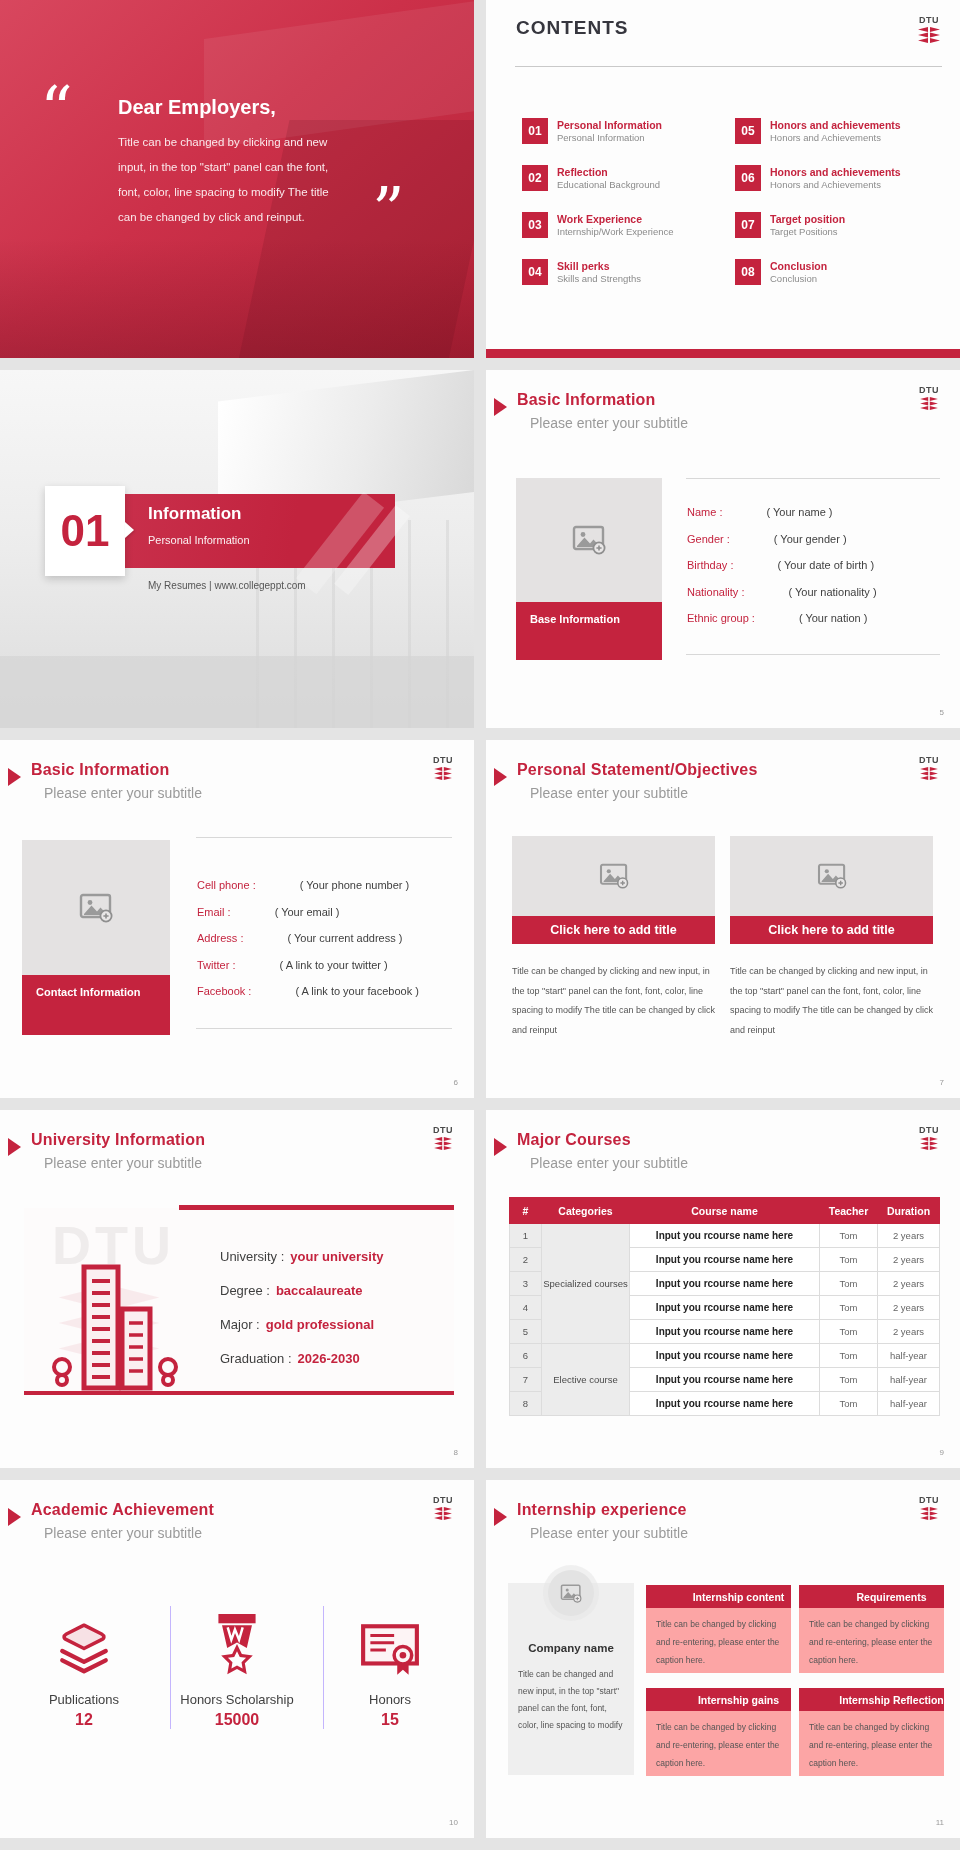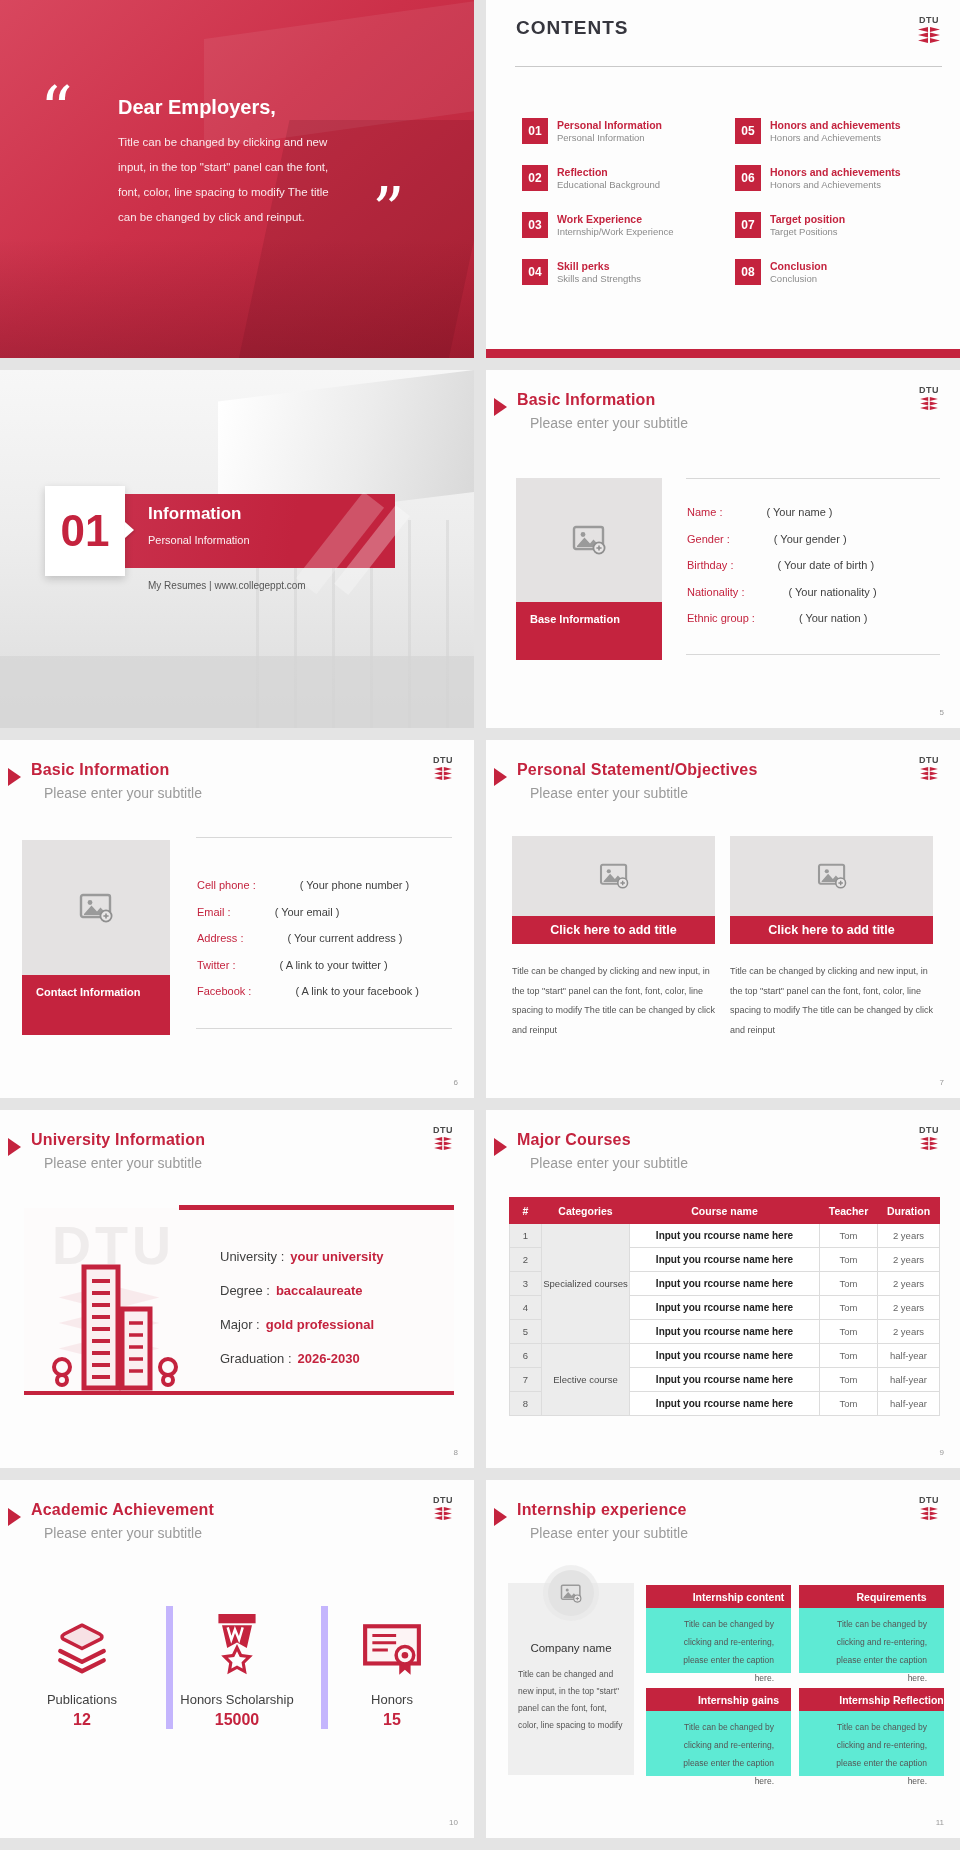--- a/index.html
+++ b/index.html
@@ -94,33 +94,33 @@
   .crs-table th{background:var(--accent);color:#fff;font-size:10.5px;font-weight:bold;height:26px;border:1px solid var(--accent);}
   .crs-table td{border:1px solid #dcdcdc;height:24px;text-align:center;background:#fff;}
   .td-num{background:#ececec !important;font-size:9.5px;color:#555;}
   .td-cat{background:#ececec !important;font-size:9.5px;color:#4a4a4a;line-height:12px;}
   .td-name{font-size:10px;font-weight:bold;color:#222;}
   .td-plain{font-size:9.5px;color:#666;}
 
   
   .ach-row{position:absolute;left:18px;top:126px;width:438px;display:flex;gap:20px;}
   .ach-item{flex:1;text-align:center;}
-  .ach-item + .ach-item{border-left:7px solid #c4b5fd;}
+  .ach-item + .ach-item{border-left:1px solid #c4b5fd;}
   .ach-icon{height:72px;display:flex;align-items:flex-end;justify-content:center;}
   .ach-label{margin-top:14px;font-size:13px;color:#3f3f3f;}
   .ach-val{margin-top:4px;font-size:16px;font-weight:bold;color:var(--accent);}
 
   
   .in-card{position:absolute;left:22px;top:103px;width:126px;height:192px;background:#efefef;}
   .in-avatar{position:absolute;left:62px;top:90px;width:46px;height:46px;border-radius:50%;background:#e3e3e3;display:flex;align-items:center;justify-content:center;box-shadow:0 0 0 5px rgba(230,230,230,.55);}
-  .in-company{position:absolute;left:22px;top:162px;width:126px;text-align:center;font-size:11.5px;font-weight:normal;color:#333;}
+  .in-company{position:absolute;left:22px;top:162px;width:126px;text-align:center;font-size:11.5px;font-weight:bold;color:#333;}
   .in-ctext{position:absolute;left:32px;top:186px;width:106px;font-size:8.5px;line-height:17px;color:#555;}
   .in-box{position:absolute;width:145px;}
   .in-bh{height:23px;background:var(--accent);color:#fff;font-size:10.5px;font-weight:bold;display:flex;align-items:center;justify-content:center;padding-left:40px;}
-  .in-bb{background:#5eead4;font-size:8.5px;line-height:18px;color:#555;padding:7px 17px;height:65px;text-align:right;}
+  .in-bb{background:#fca5a5;font-size:8.5px;line-height:18px;color:#555;padding:7px 10px;height:65px;}
 </style>
 </head>
 <body>
 
 <div class="sheet">
 <div class="grid">
 
   <div class="slide cover">
     <div class="cv-roof"></div>
     <div class="cv-roof2"></div>

